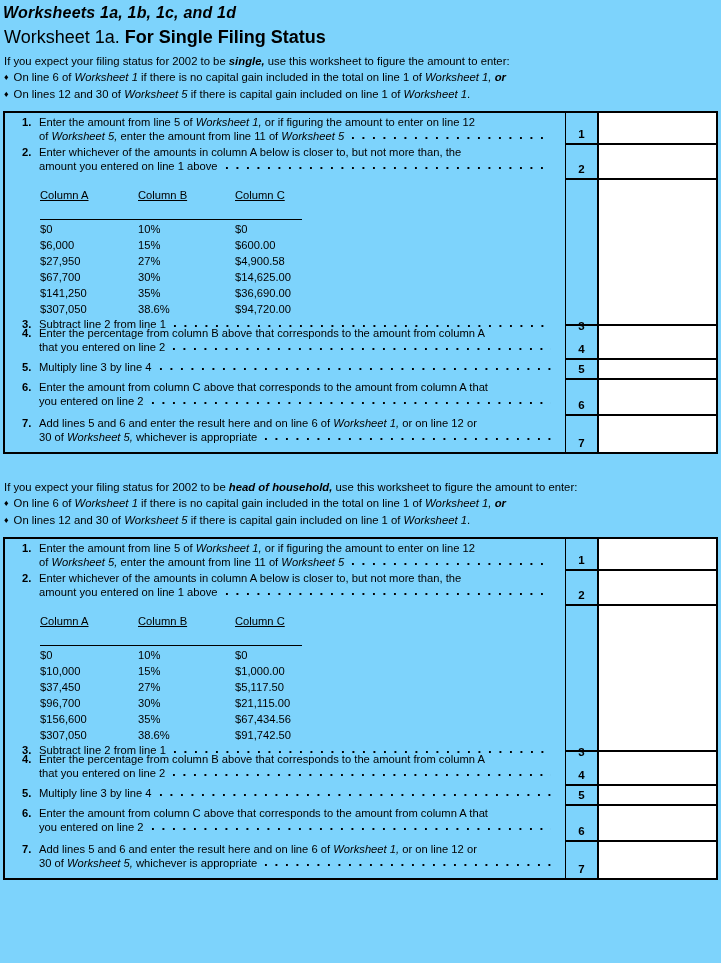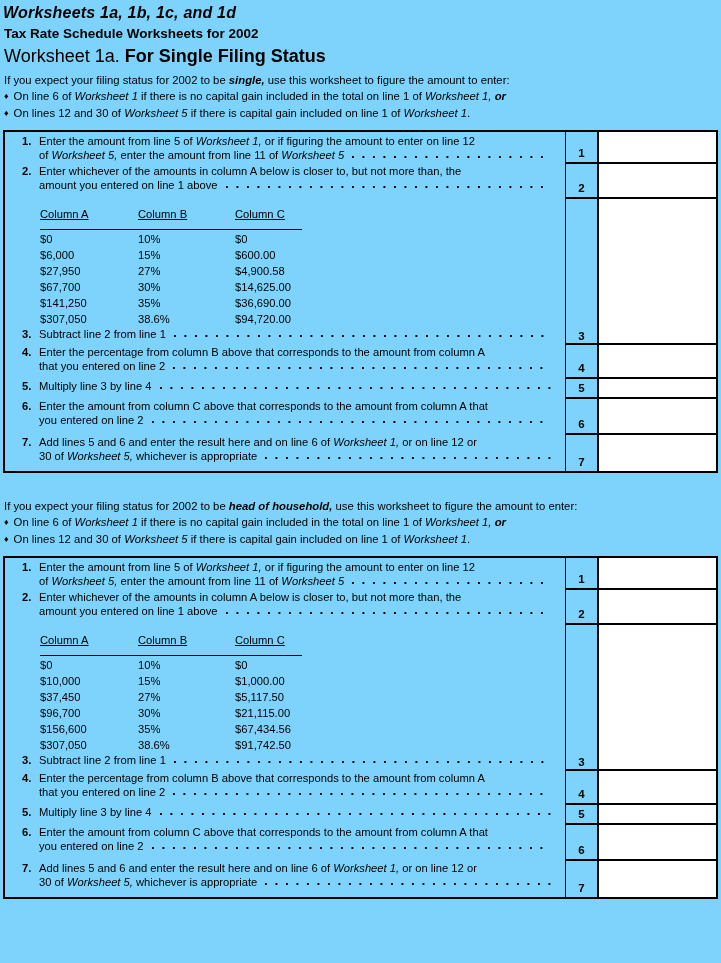--- a/index.html
+++ b/index.html
@@ -45,32 +45,31 @@
     margin: 0 8px 3px 7px;
     background-image: radial-gradient(circle at 2px 2px, #000 1.2px, transparent 1.4px);
     background-size: 10.5px 4px; background-repeat: repeat-x;
     min-width: 10px;
   }
   .col3 { display: flex; flex-direction: column; }
   .col3 .iline.bottom { margin-top: auto; padding-bottom: 4px; }
 
   .rate-table { margin: 7px 0 0 18px; width: 262px; font-size: 11.2px; }
   .rt-row { display: grid; grid-template-columns: 98px 97px 67px; line-height: 16px; }
-  .rt-head { border-bottom: 1.7px solid #000; padding-bottom: 7px; margin-bottom: 1px; }
+  .rt-head { border-bottom: 1.7px solid #000; padding-bottom: 16px; margin-bottom: 1px; }
   .rt-head .rt-cell { text-decoration: underline; }
 
   .ws-b { margin-top: 26px; }
 </style>
 </head>
 <body>
 
 <div class="sheet">
 
   <h1 class="h1">Worksheets 1a, 1b, 1c, and 1d</h1>
-  <h2 class="h2">Tax Rate Schedule Worksheets for 2002</h2>
 
   <section class="ws">
     <h3 class="ws-heading">
       <span class="ws-label">Worksheet 1a.</span>
       <span class="ws-name">For Single Filing Status</span>
     </h3>
     <p class="intro"><span>If you expect your filing status for 2002 to be </span><span class="seg-b">single,</span><span> use this worksheet to figure the amount to enter:</span></p>
     <div class="bullet">
       <span class="bullet-glyph">♦</span>
       <span><span>On line 6 of </span><span class="seg-i">Worksheet 1</span><span> if there is no capital gain included in the total on line 1 of </span><span class="seg-i">Worksheet 1,</span><span> </span><span class="seg-b">or</span></span>

